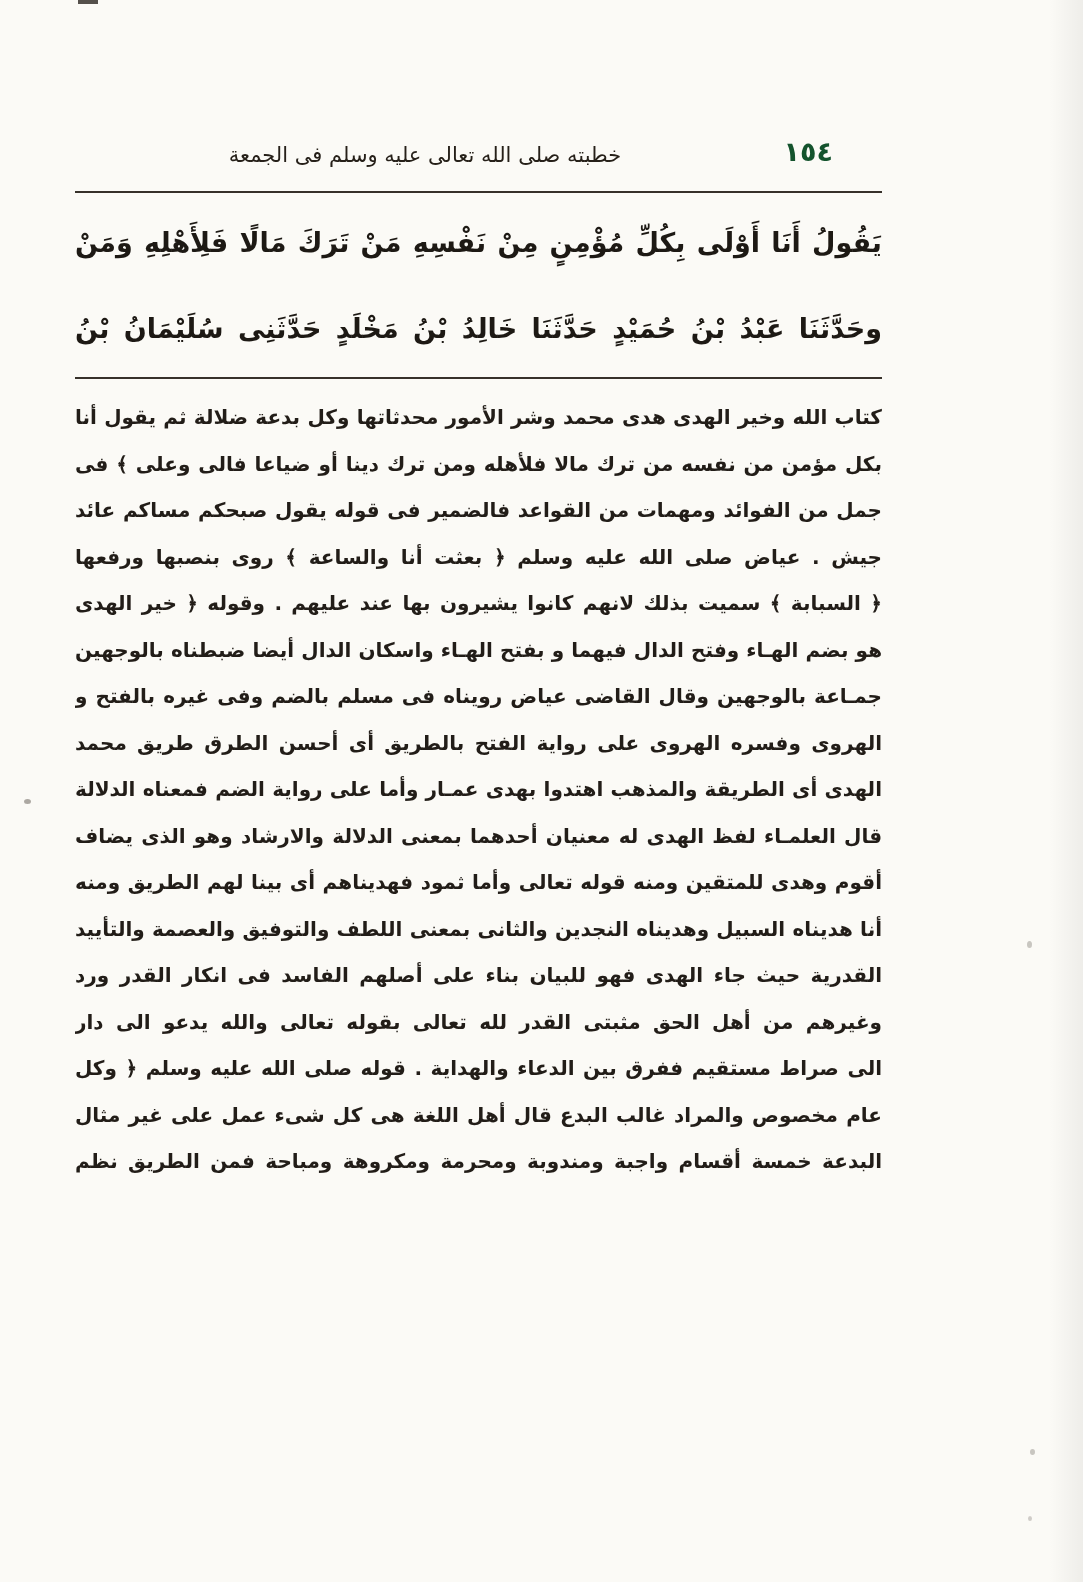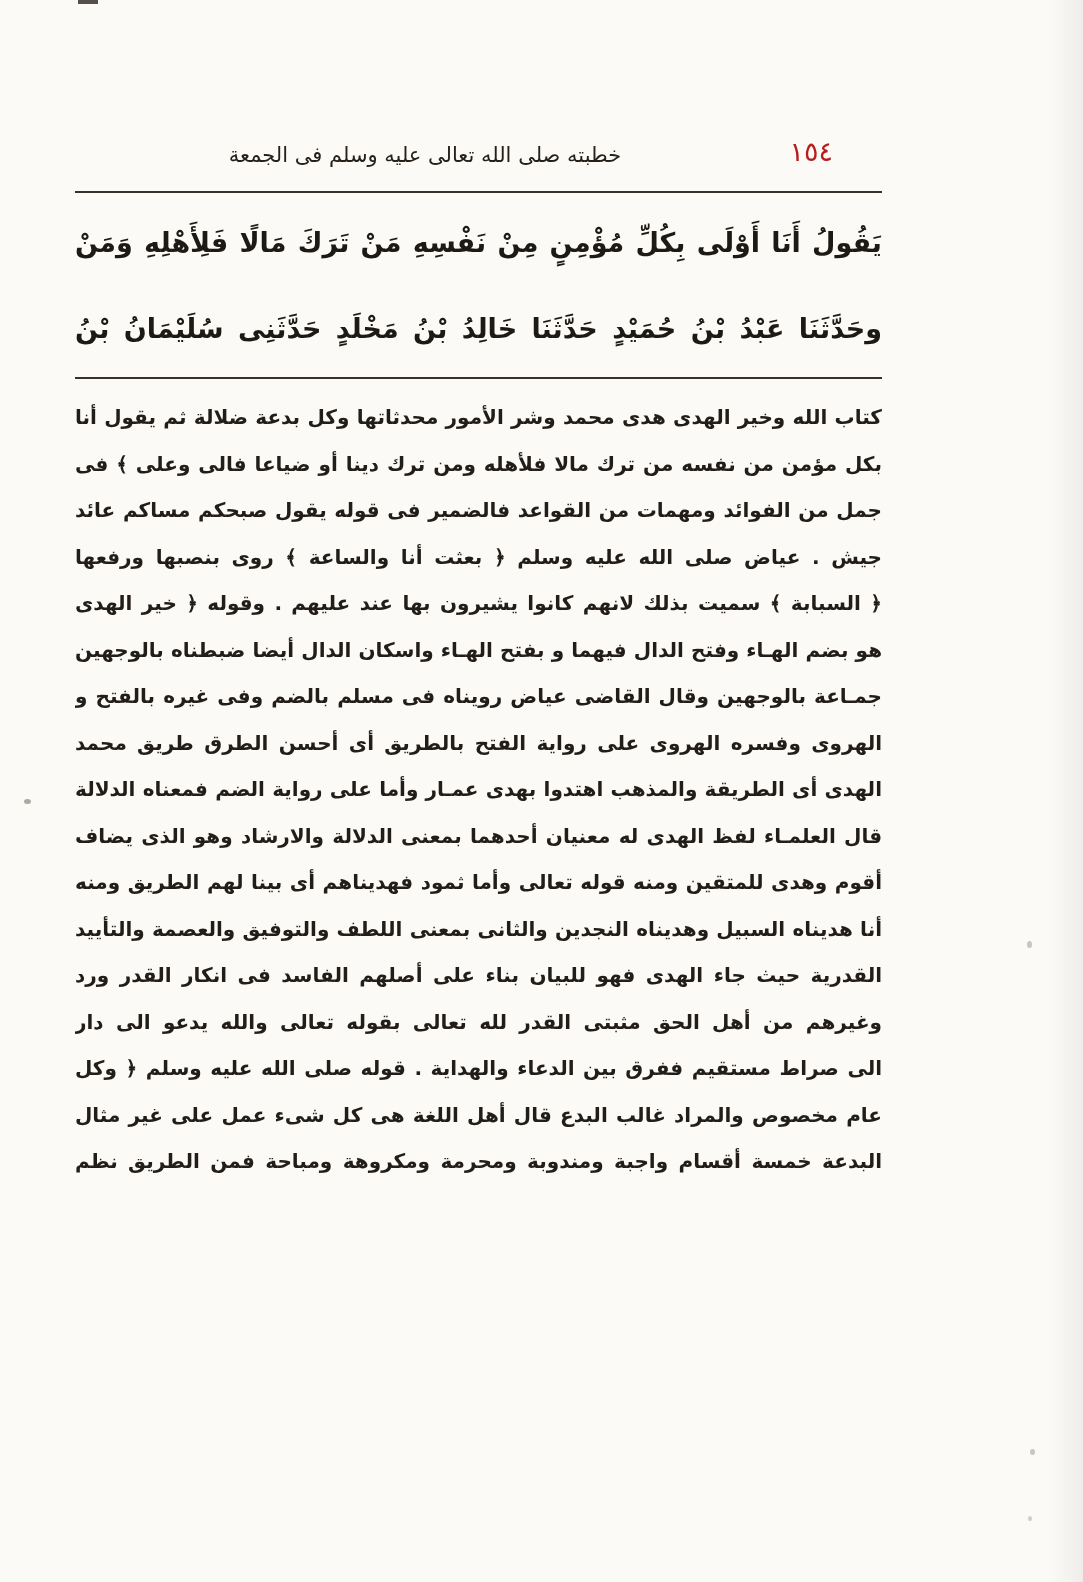--- a/index.html
+++ b/index.html
@@ -42,22 +42,22 @@
     font-size: 21px;
     line-height: 30px;
     letter-spacing: 0.5px;
     color: #262019;
   }
   .page-number {
     position: absolute;
     top: 2px;
     right: 48px;
     font-size: 27px;
-    font-weight: normal;
-    color: #b91c1c;
+    font-weight: bold;
+    color: #14532d;
     margin-left: 25px;
   }
   .rule {
     position: absolute;
     left: 75px;
     width: 807px;
     height: 0;
     border-top: 2px solid #37312a;
   }
   .rule-top { top: 191px; }

